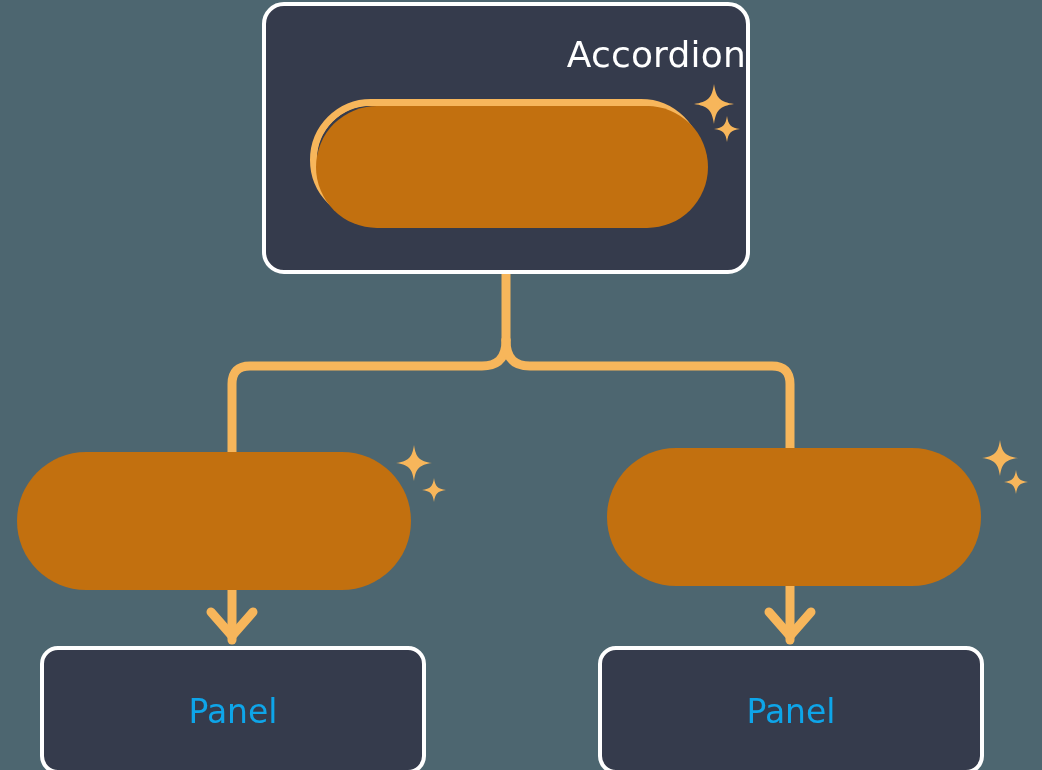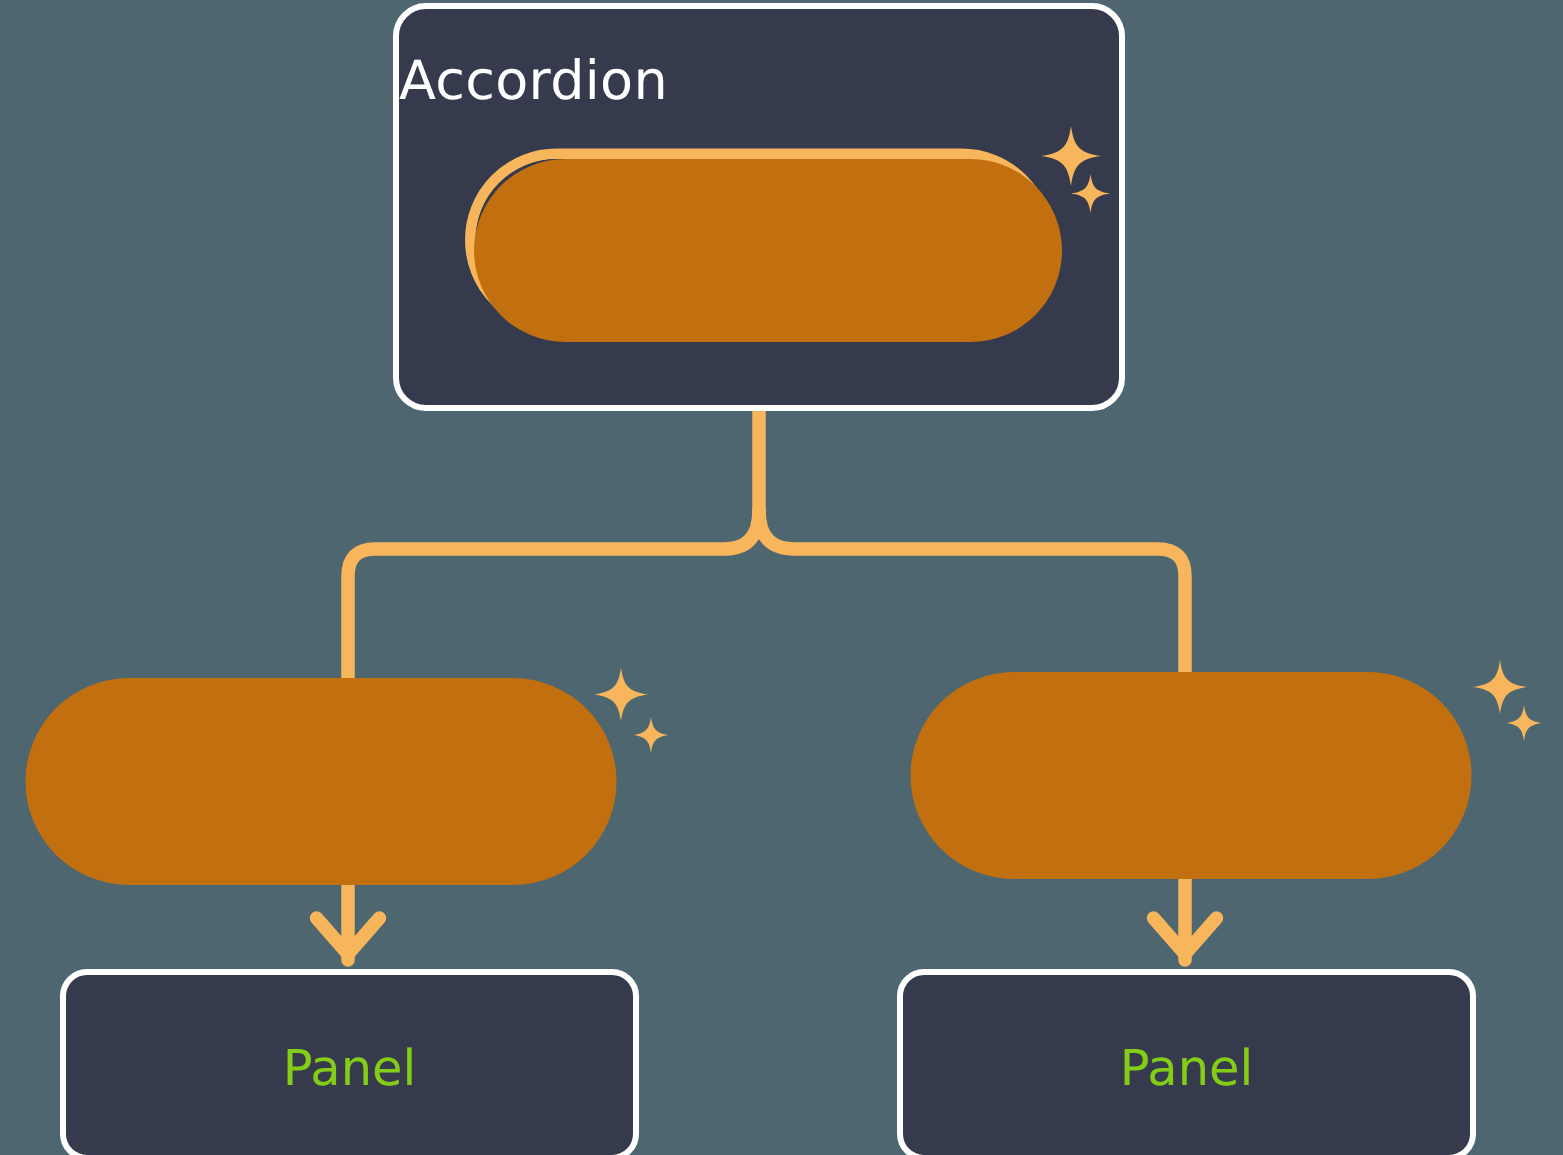--- a/index.html
+++ b/index.html
@@ -42,40 +42,40 @@
     top: 2px;
     width: 488px;
     height: 272px;
     border-radius: 22px;
   }
   .node-box .node-title {
     position: absolute;
     left: 0;
     right: 0;
     top: 28px;
-    text-align: left;
+    text-align: right;
     color: #ffffff;
     font-size: 36px;
     letter-spacing: 0.2px;
     font-weight: 400;
   }
 
   .panel-box {
     position: absolute;
     box-sizing: border-box;
     background: #353b4c;
     border: 4px solid #ffffff;
     border-radius: 18px;
     z-index: 3;
     display: flex;
     align-items: center;
     justify-content: center;
   }
   .panel-box .panel-label {
-    color: #84cc16;
+    color: #0ea5e9;
     font-size: 33px;
     font-weight: 400;
     margin-top: 2px;
   }
   .panel-left  { left: 40px;  top: 646px; width: 386px; height: 128px; }
   .panel-right { left: 598px; top: 646px; width: 386px; height: 128px; }
 
   
   .pill {
     position: absolute;

